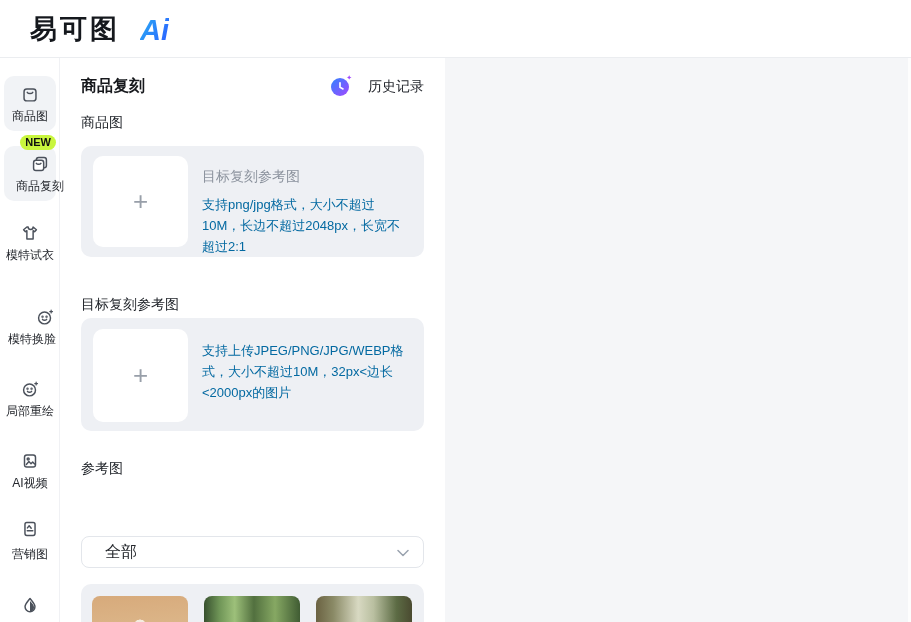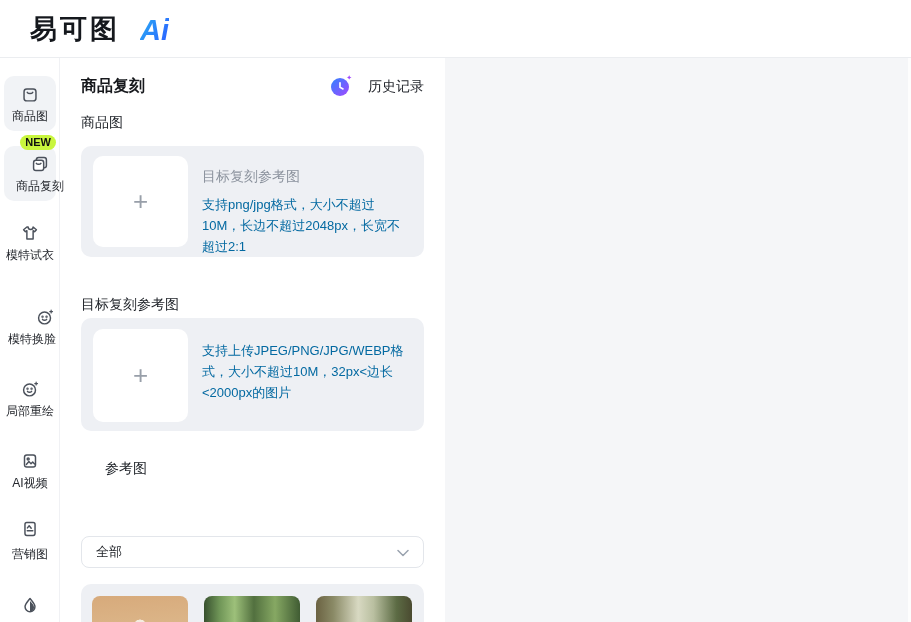--- a/index.html
+++ b/index.html
@@ -50,21 +50,21 @@
   .tabs { position:absolute; top:430px; left:21px; width:343px; height:33px; background:#eef0f4;
     border-radius:9px; display:flex; }
   .tab { width:50%; display:flex; align-items:center; justify-content:center; font-size:14px;
     color:#9aa1ad; cursor:pointer; }
   .tab.active { background:#fff; border:1px solid #e7e9ed; border-radius:10px; color:#1d2026;
     font-weight:500; box-shadow:0 1px 3px rgba(40,50,60,.06); }
 
   .filter-select { position:absolute; top:478px; left:21px; width:343px; height:32px; background:#fff;
     border:1px solid #e3e6eb; border-radius:8px; display:flex; align-items:center;
     justify-content:space-between; padding:0 14px; cursor:pointer; }
-  .filter-value { font-size:13px; color:#23262b; }
+  .filter-value { font-size:16px; color:#23262b;margin-left:9px; }
 
   .thumbs-strip { position:absolute; top:526px; left:21px; width:343px; height:110px;
     background:#eef0f4; border-radius:10px; padding:12px 11px; display:flex; gap:16px; }
   .thumb { width:96px; height:86px; border-radius:8px; cursor:pointer; }
   .thumb-1 { background:
       radial-gradient(ellipse 9px 7px at 50% 32%, #f4ece0 55%, rgba(244,236,224,0) 60%),
       radial-gradient(ellipse 4px 6px at 50% 45%, #8a7a63 60%, rgba(138,122,99,0) 65%),
       linear-gradient(175deg,#d7aa7b 0%,#debb8f 55%,#e7c9a2 100%); }
   .thumb-2 { background:
       radial-gradient(ellipse 9px 18px at 47% 92%, #1d2414 60%, rgba(29,36,20,0) 65%),
@@ -213,21 +213,21 @@
   <div class="sec-label" style="top:238px;">目标复刻参考图</div>
   <div class="upload-card" style="top:260px; height:113px;">
     <div class="upload-square" style="height:93px; margin-top:1px;">
       <span class="plus">+</span>
     </div>
     <div class="upload-texts" style="padding-top:4px;">
       <div class="upload-desc">支持上传JPEG/PNG/JPG/WEBP格式，大小不超过10M，32px&lt;边长&lt;2000px的图片</div>
     </div>
   </div>
 
-  <div class="sec-label" style="top:402px;margin-left:24px;">参考图</div>
+  <div class="sec-label" style="top:402px;">参考图</div>
 
 
   <div class="filter-select">
     <span class="filter-value">全部</span>
     <span>
       <svg width="12" height="8" viewBox="0 0 12 8" fill="none" stroke="#9aa3af" stroke-width="1.5" stroke-linecap="round" stroke-linejoin="round">
         <polyline points="1,1.5 6,6.5 11,1.5"></polyline>
       </svg>
     </span>
   </div>

